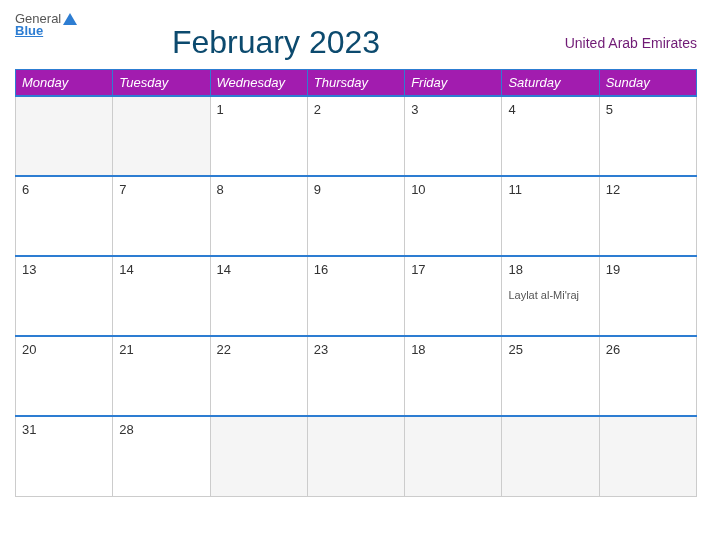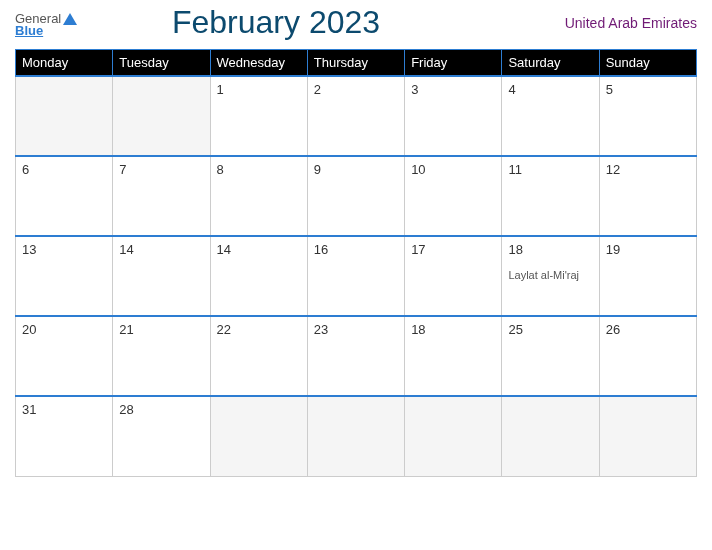--- a/index.html
+++ b/index.html
@@ -6,21 +6,21 @@
     body {
       width: 712px;
       height: 550px;
       background: #fff;
       font-family: Arial, sans-serif;
       overflow: hidden;
     }
     .page {
       width: 712px;
       height: 550px;
-      padding: 4px 15px;
+      padding: 24px 15px;
     }
     .header {
       display: flex;
       align-items: center;
       justify-content: space-between;
       margin-bottom: 8px;
     }
     .title {
       font-size: 32px;
       color: #0c4a6e;
@@ -32,21 +32,22 @@
       font-size: 14px;
       color: #701a75;
       text-align: right;
       min-width: 160px;
     }
     .calendar {
       width: 100%;
       border-collapse: collapse;
     }
     .calendar thead tr {
-      background: #000000;
+      background: #a21caf;
+      font-style: italic;
     }
     .calendar thead th {
       color: #fff;
       font-size: 13px;
       font-weight: normal;
       padding: 5px 6px;
       text-align: left;
       border: 1px solid #2d7dd2;
     }
     .calendar tbody tr {

